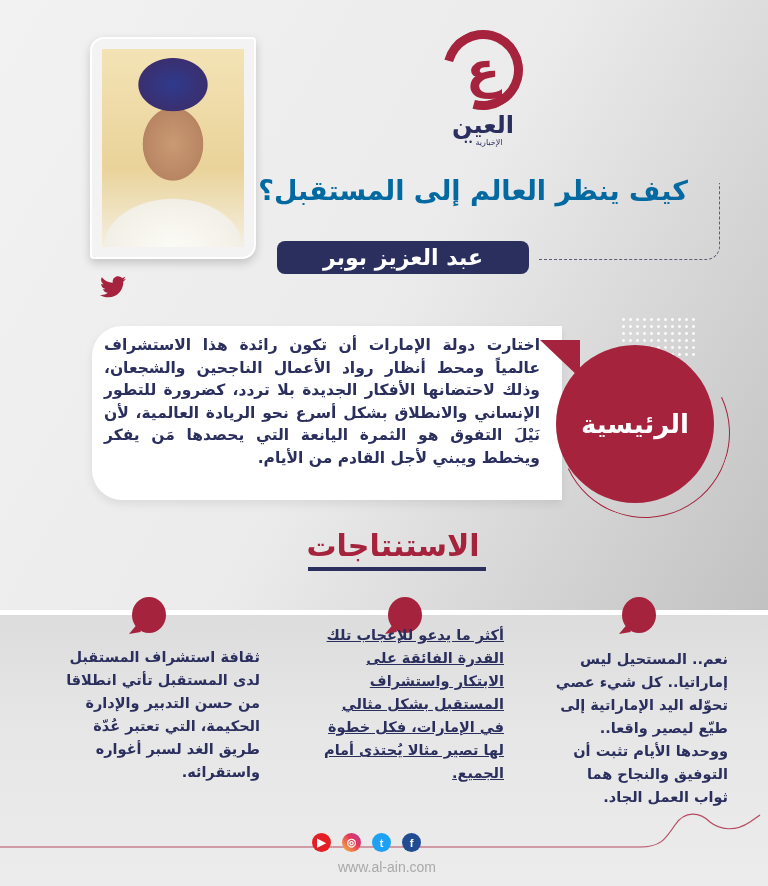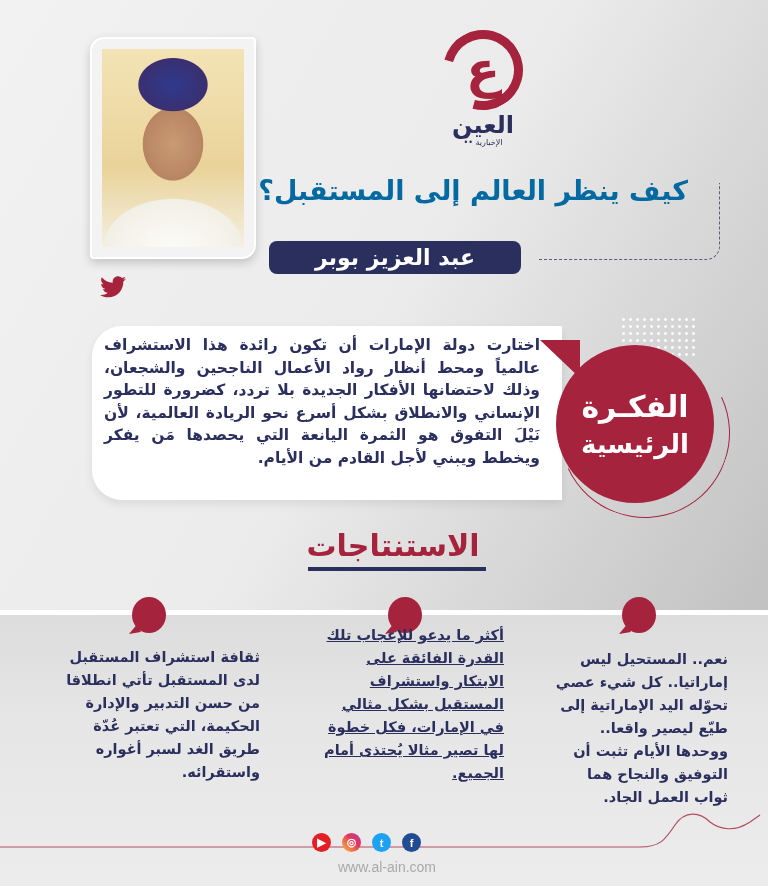--- a/index.html
+++ b/index.html
@@ -53,21 +53,21 @@
   .title {
     position: absolute; right: 80px; top: 175px; direction: rtl;
     font-size: 27px; font-weight: bold; color: #0369a1; white-space: nowrap;
   }
   .dashed-corner {
     position: absolute; left: 538px; top: 183px; width: 182px; height: 77px;
     border-right: 1px dashed #5a5d7a; border-bottom: 1px dashed #5a5d7a;
     border-bottom-right-radius: 14px;
   }
   .author-pill {
-    position: absolute; left: 269px; top: 241px; width: 252px; height: 33px;
+    position: absolute; left: 277px; top: 241px; width: 252px; height: 33px;
     background: #2b2f5e; border-radius: 8px; color: #fff; direction: rtl;
     font-size: 22px; font-weight: bold; text-align: center; line-height: 33px;
   }
 
   
   .idea-box {
     position: absolute; left: 92px; top: 326px; width: 470px; height: 174px;
     background: #fff; border-radius: 30px 0 0 30px;
     box-shadow: 0 4px 10px rgba(0,0,0,0.08);
   }
@@ -172,21 +172,20 @@
 <div class="dashed-corner"></div>
 <div class="title">كيف ينظر العالم إلى المستقبل؟</div>
 <div class="author-pill">عبد العزيز بوبر</div>
 
 <div class="idea-box"></div>
 <div class="idea-text">اختارت دولة الإمارات أن تكون رائدة هذا الاستشراف عالمياً ومحط أنظار رواد الأعمال الناجحين والشجعان، وذلك لاحتضانها الأفكار الجديدة بلا تردد، كضرورة للتطور الإنساني والانطلاق بشكل أسرع نحو الريادة العالمية، لأن نَيْلَ التفوق هو الثمرة اليانعة التي يحصدها مَن يفكر ويخطط ويبني لأجل القادم من الأيام.</div>
 <div class="dot-grid"></div>
 <div class="idea-arc"></div>
 <div class="idea-badge-pointer"></div>
 <div class="idea-badge">
-  <span class="l1">الفكـرة</span>
   <span class="l2">الرئيسية</span>
 </div>
 
 <div class="conc-heading">الاستنتاجات</div>
 <div class="conc-underline"></div>
 
 <div class="band"></div>
 <div class="band-line"></div>
 
 <div class="bubble" style="left:620px">

